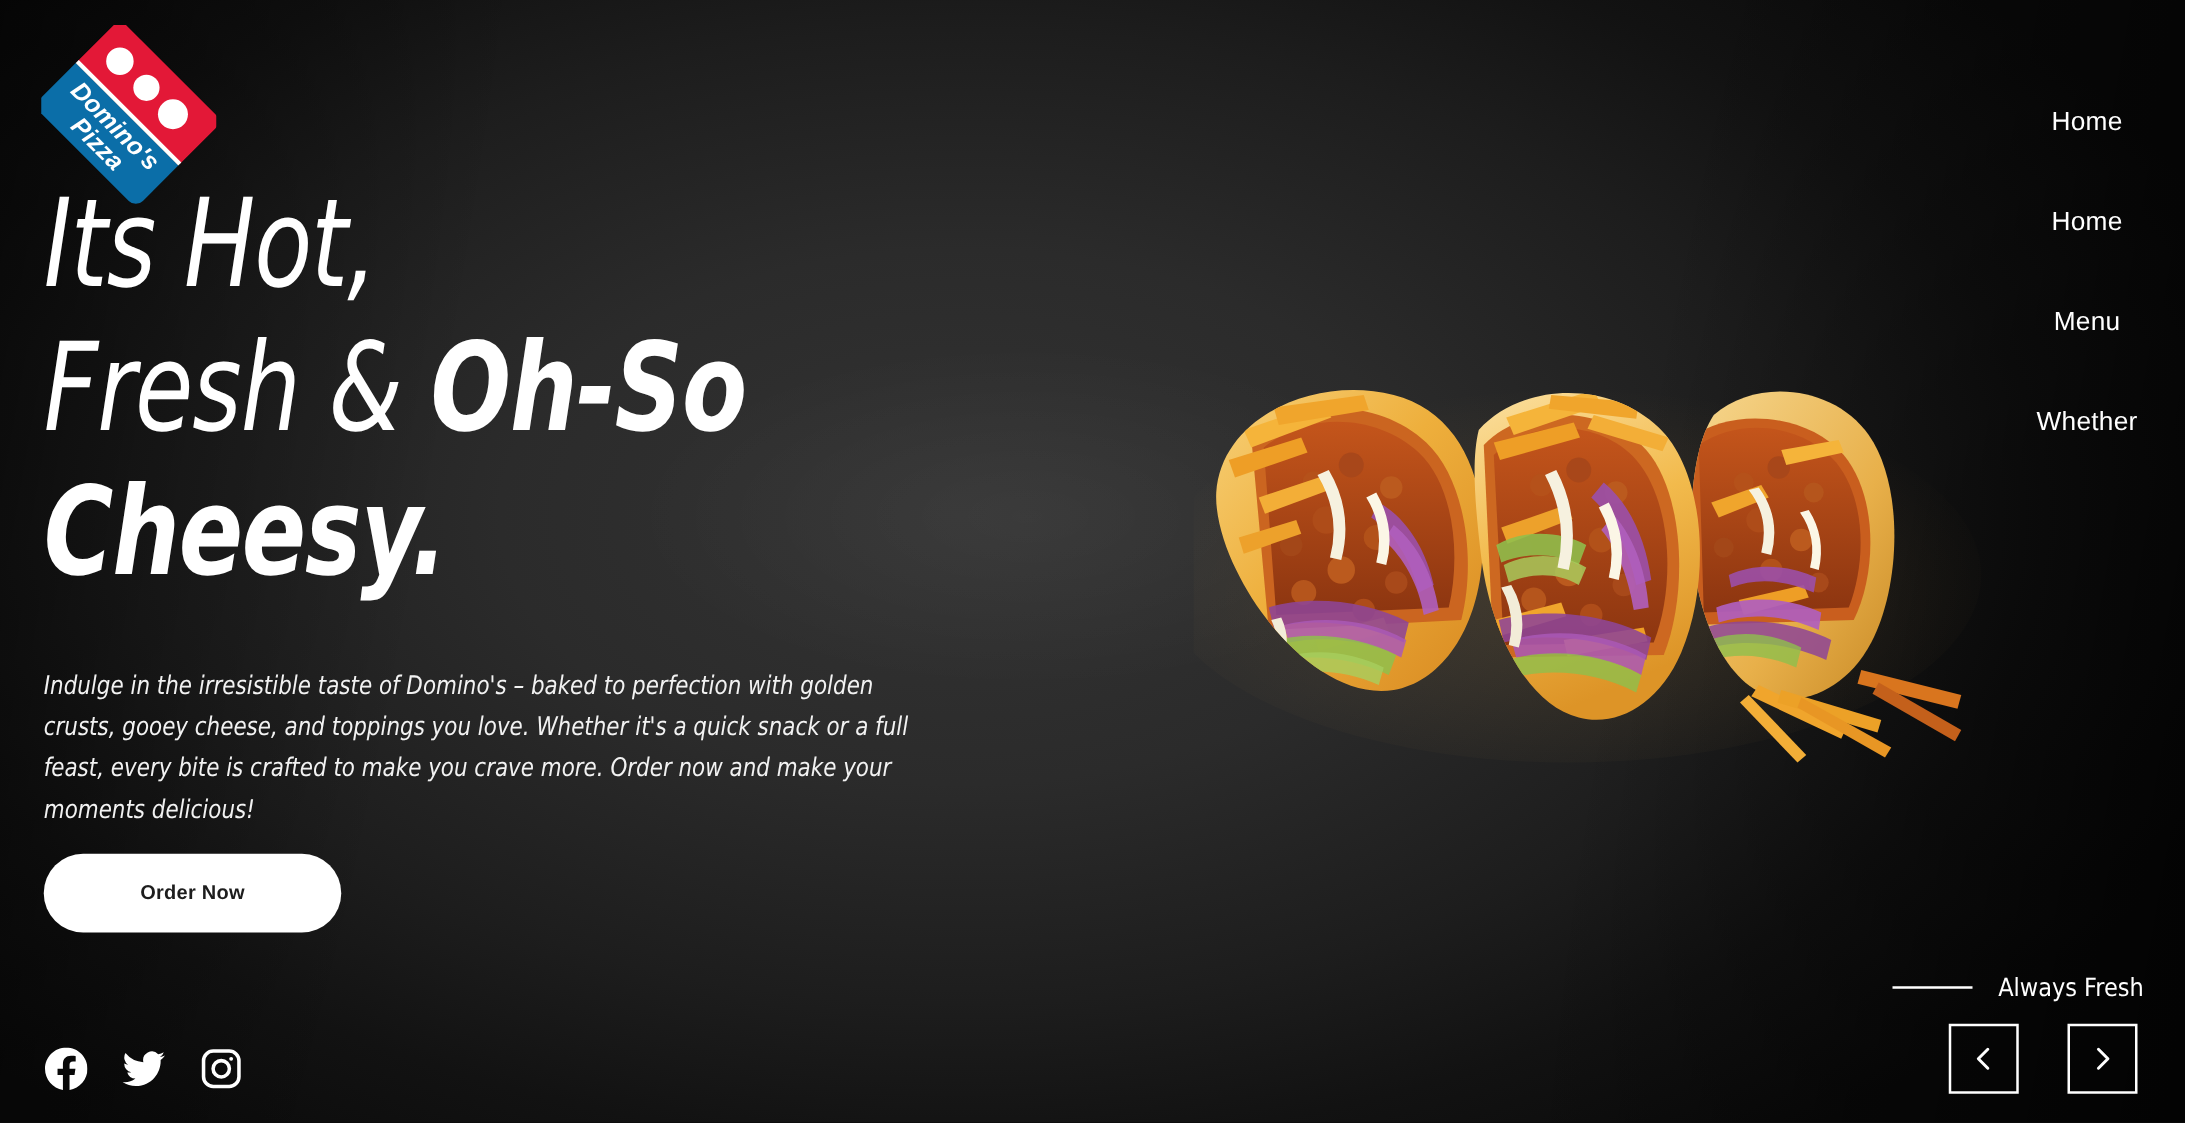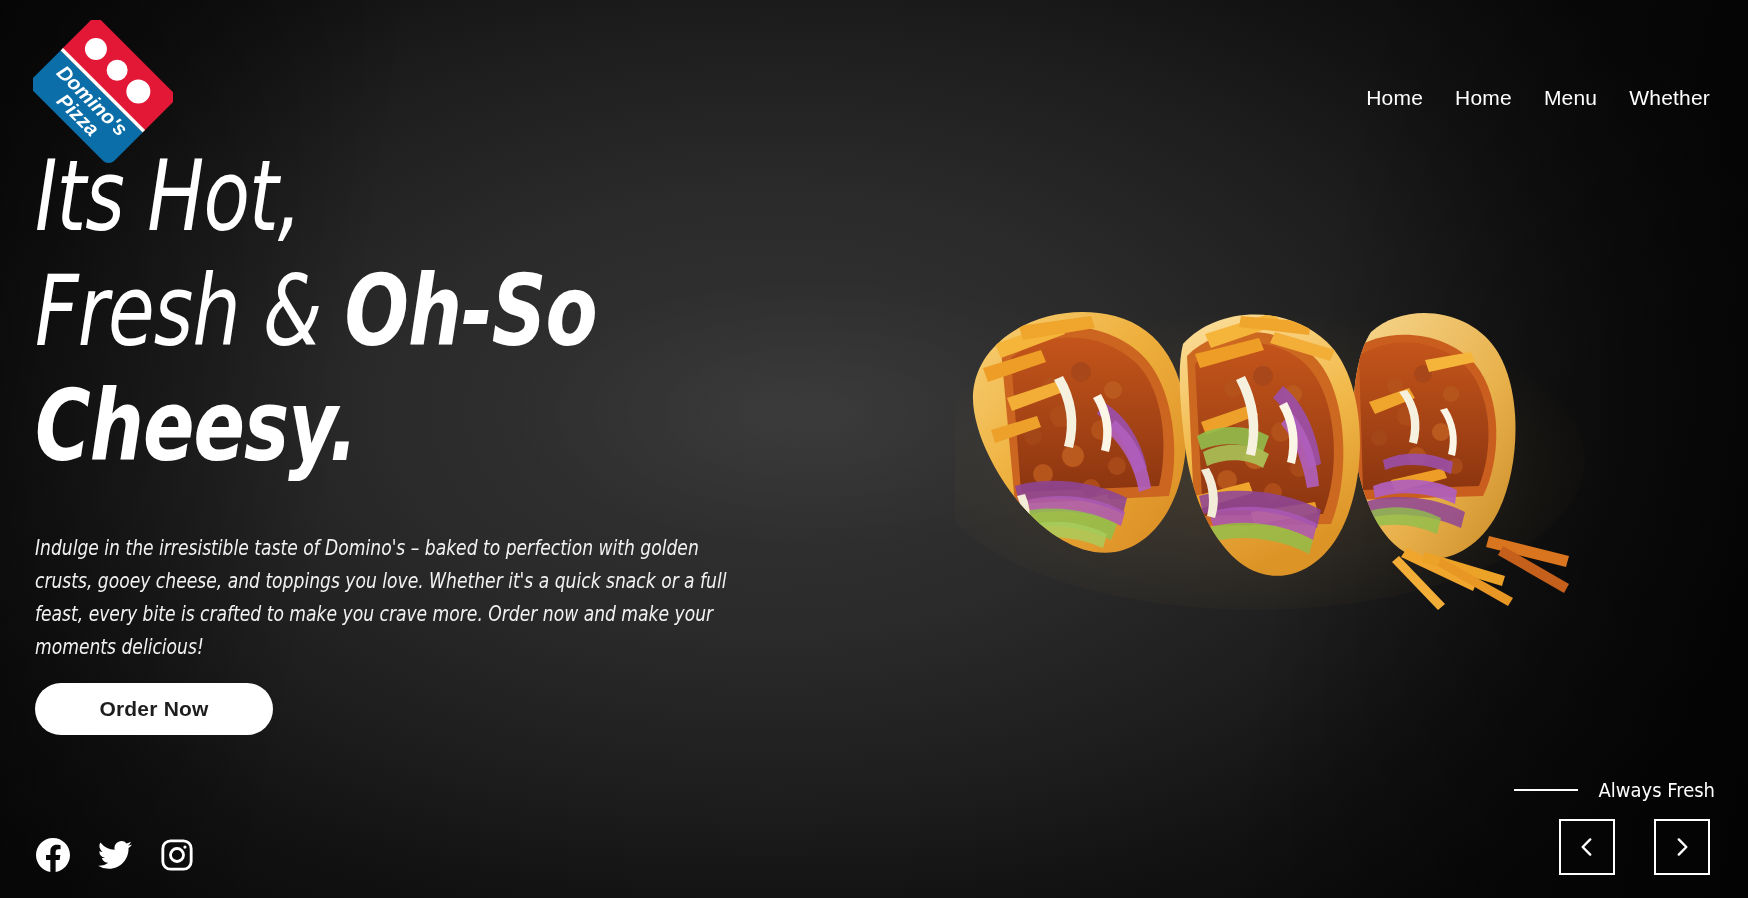--- a/index.html
+++ b/index.html
@@ -26,22 +26,23 @@
       linear-gradient(100deg, rgba(0,0,0,.55) 0%, rgba(0,0,0,0) 22%, rgba(0,0,0,0) 72%, rgba(0,0,0,.72) 100%);
     pointer-events:none;
   }
 
   
   #logo { position:absolute; left:33px; top:20px; width:140px; height:145px; z-index:6; }
 
   
   #nav {
     position:absolute; top:86px; right:38px;
-    display:flex; align-items:center; gap:32px;
+    display:flex; align-items:center; gap:56px;
     z-index:6;
+    flex-direction:column;
   }
   .nav-link {
     font-size:21px; color:#fff; letter-spacing:.2px;
     font-family:"Liberation Sans", sans-serif;
     text-decoration:none; white-space:nowrap; cursor:pointer;
   }
 
   
   #copy { position:absolute; left:35px; top:139px; width:760px; z-index:5;font-style:italic; }
   #headline {
@@ -64,25 +65,25 @@
     color:#f2f2f2;
     width:762px;
     transform:scaleX(.93);
     transform-origin:left top;
     font-family:"DejaVu Sans Condensed","Liberation Sans", sans-serif;
   }
 
   
   #cta {
     position:absolute; left:35px; top:683px;
-    width:238px; height:52px;
+    width:238px; height:63px;
     border-radius:34px;
     background:#ffffff; color:#1d1d1d;
     border:none; cursor:pointer;
-    font-size:21px; font-weight:600;
+    font-size:16px; font-weight:600;
     font-family:"Liberation Sans", sans-serif;
     letter-spacing:.2px;
     display:flex; align-items:center; justify-content:center;
     z-index:6;
   }
 
   
   #socials {
     position:absolute; left:36px; top:838px;
     display:flex; align-items:center; gap:28px;

